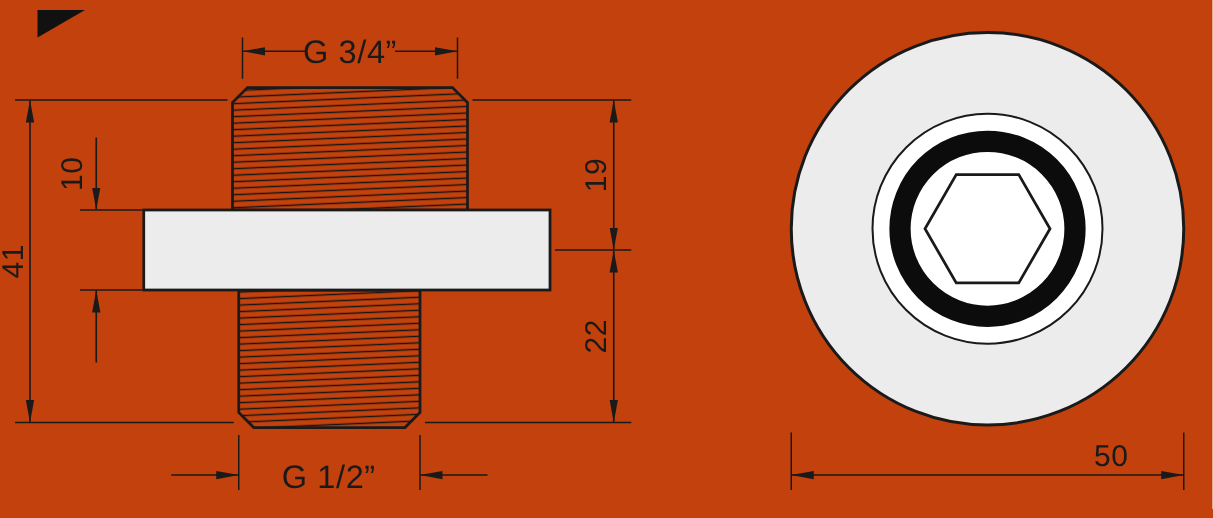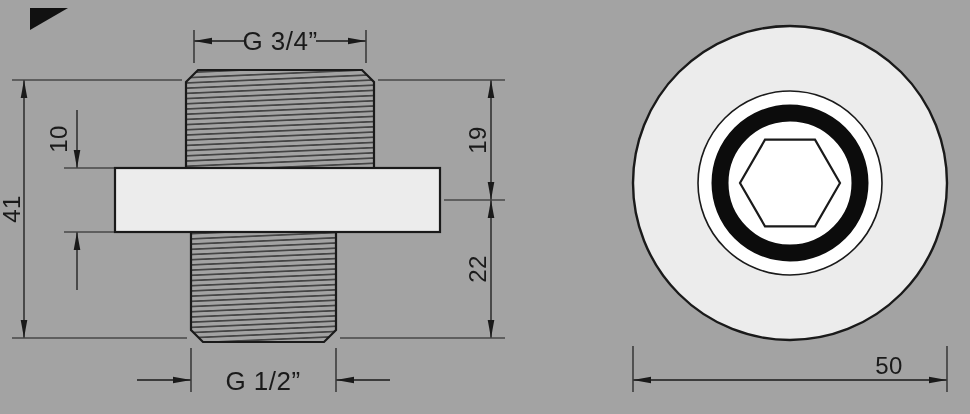--- a/index.html
+++ b/index.html
@@ -1,16 +1,16 @@
 <!DOCTYPE html>
 <html><head>
 <meta charset="utf-8">
 <style>
   html,body{margin:0;padding:0;background:#ffffff}
-  .stage{width:970px;height:414px;background:#a3a3a3;position:relative;overflow:hidden;
+  .stage{width:970px;height:414px;background:#c2410c;position:relative;overflow:hidden;
          font-family:"Liberation Sans",sans-serif}
   svg{display:block}
   text{font-family:"Liberation Sans",sans-serif;fill:#1a1a1a}
   .dim-text{font-size:24px;letter-spacing:0.5px}
   .thread-label{font-size:26px;letter-spacing:0.5px}
   .ext{stroke:#1a1a1a;stroke-width:1.2}
   .dim-line{stroke:#1a1a1a;stroke-width:1.3}
   .outline{stroke:#1a1a1a;stroke-width:2.2}
 </style>
 </head>

